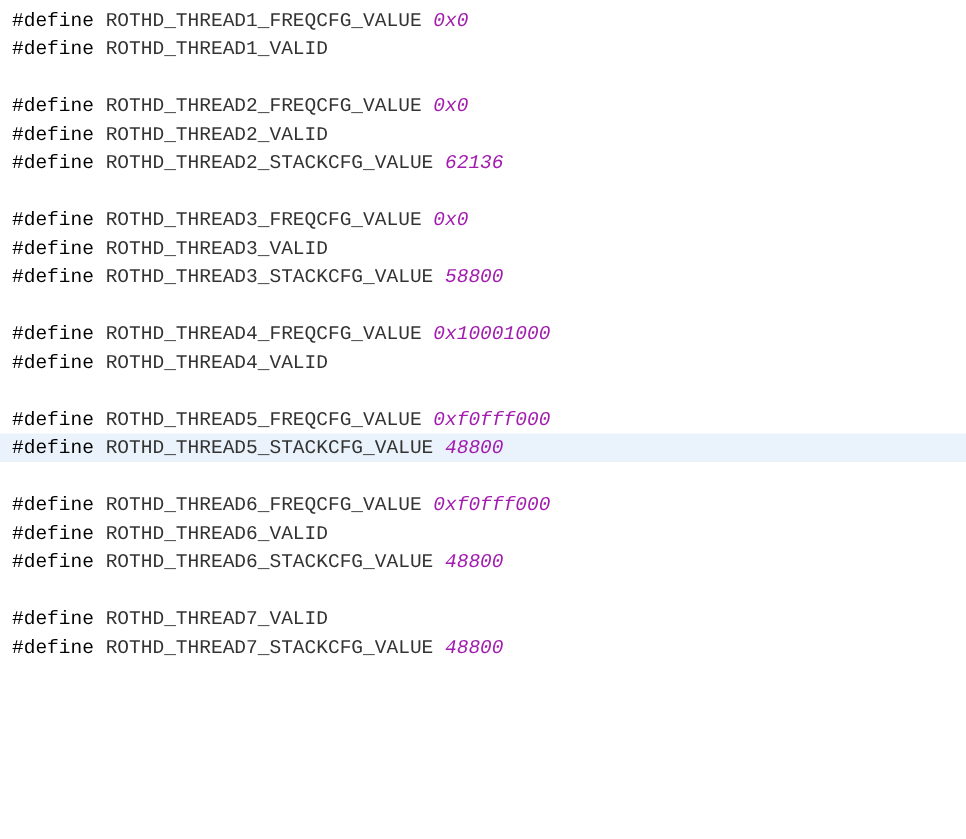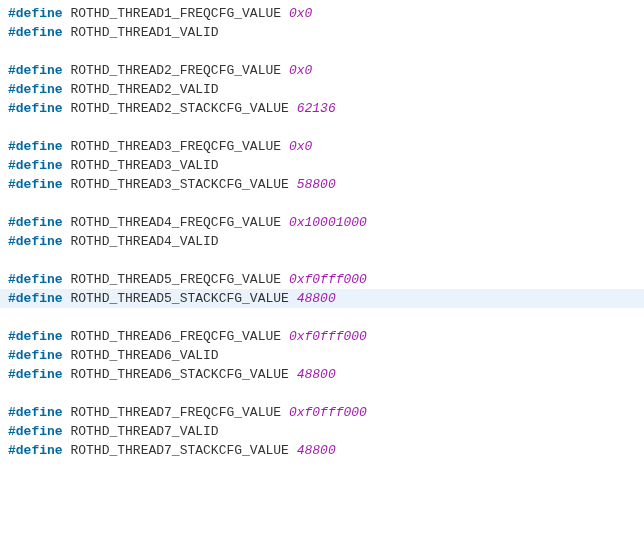--- a/index.html
+++ b/index.html
@@ -18,22 +18,22 @@
     box-sizing: border-box;
   }
   .line {
     white-space: pre;
     height: 19px;
   }
   .blank {
     height: 19px;
   }
   .kw {
-    color: #0369a1;
-    font-weight: bold;
+    color: #000000;
+    font-weight: normal;
   }
   .ident {
     color: #333333;
   }
   .val {
     color: #a21caf;
     font-style: italic;
   }
   .highlight {
     background: #eaf3fb;
@@ -62,16 +62,15 @@
     <div class="line"><span class="kw">#define</span> <span class="ident">ROTHD_THREAD4_FREQCFG_VALUE</span> <span class="val">0x10001000</span></div>
     <div class="line"><span class="kw">#define</span> <span class="ident">ROTHD_THREAD4_VALID</span></div>
     <div class="blank"></div>
     <div class="line"><span class="kw">#define</span> <span class="ident">ROTHD_THREAD5_FREQCFG_VALUE</span> <span class="val">0xf0fff000</span></div>
     <div class="line highlight"><span class="kw">#define</span> <span class="ident">ROTHD_THREAD5_STACKCFG_VALUE</span> <span class="val">48800</span></div>
     <div class="blank"></div>
     <div class="line"><span class="kw">#define</span> <span class="ident">ROTHD_THREAD6_FREQCFG_VALUE</span> <span class="val">0xf0fff000</span></div>
     <div class="line"><span class="kw">#define</span> <span class="ident">ROTHD_THREAD6_VALID</span></div>
     <div class="line"><span class="kw">#define</span> <span class="ident">ROTHD_THREAD6_STACKCFG_VALUE</span> <span class="val">48800</span></div>
     <div class="blank"></div>
-    <div class="line"><span class="kw">#define</span> <span class="ident">ROTHD_THREAD7_FREQCFG_VALUE</span> <span class="val">0xf0fff000</span></div>
     <div class="line"><span class="kw">#define</span> <span class="ident">ROTHD_THREAD7_VALID</span></div>
     <div class="line"><span class="kw">#define</span> <span class="ident">ROTHD_THREAD7_STACKCFG_VALUE</span> <span class="val">48800</span></div>
   </div>
 
 </body></html>

